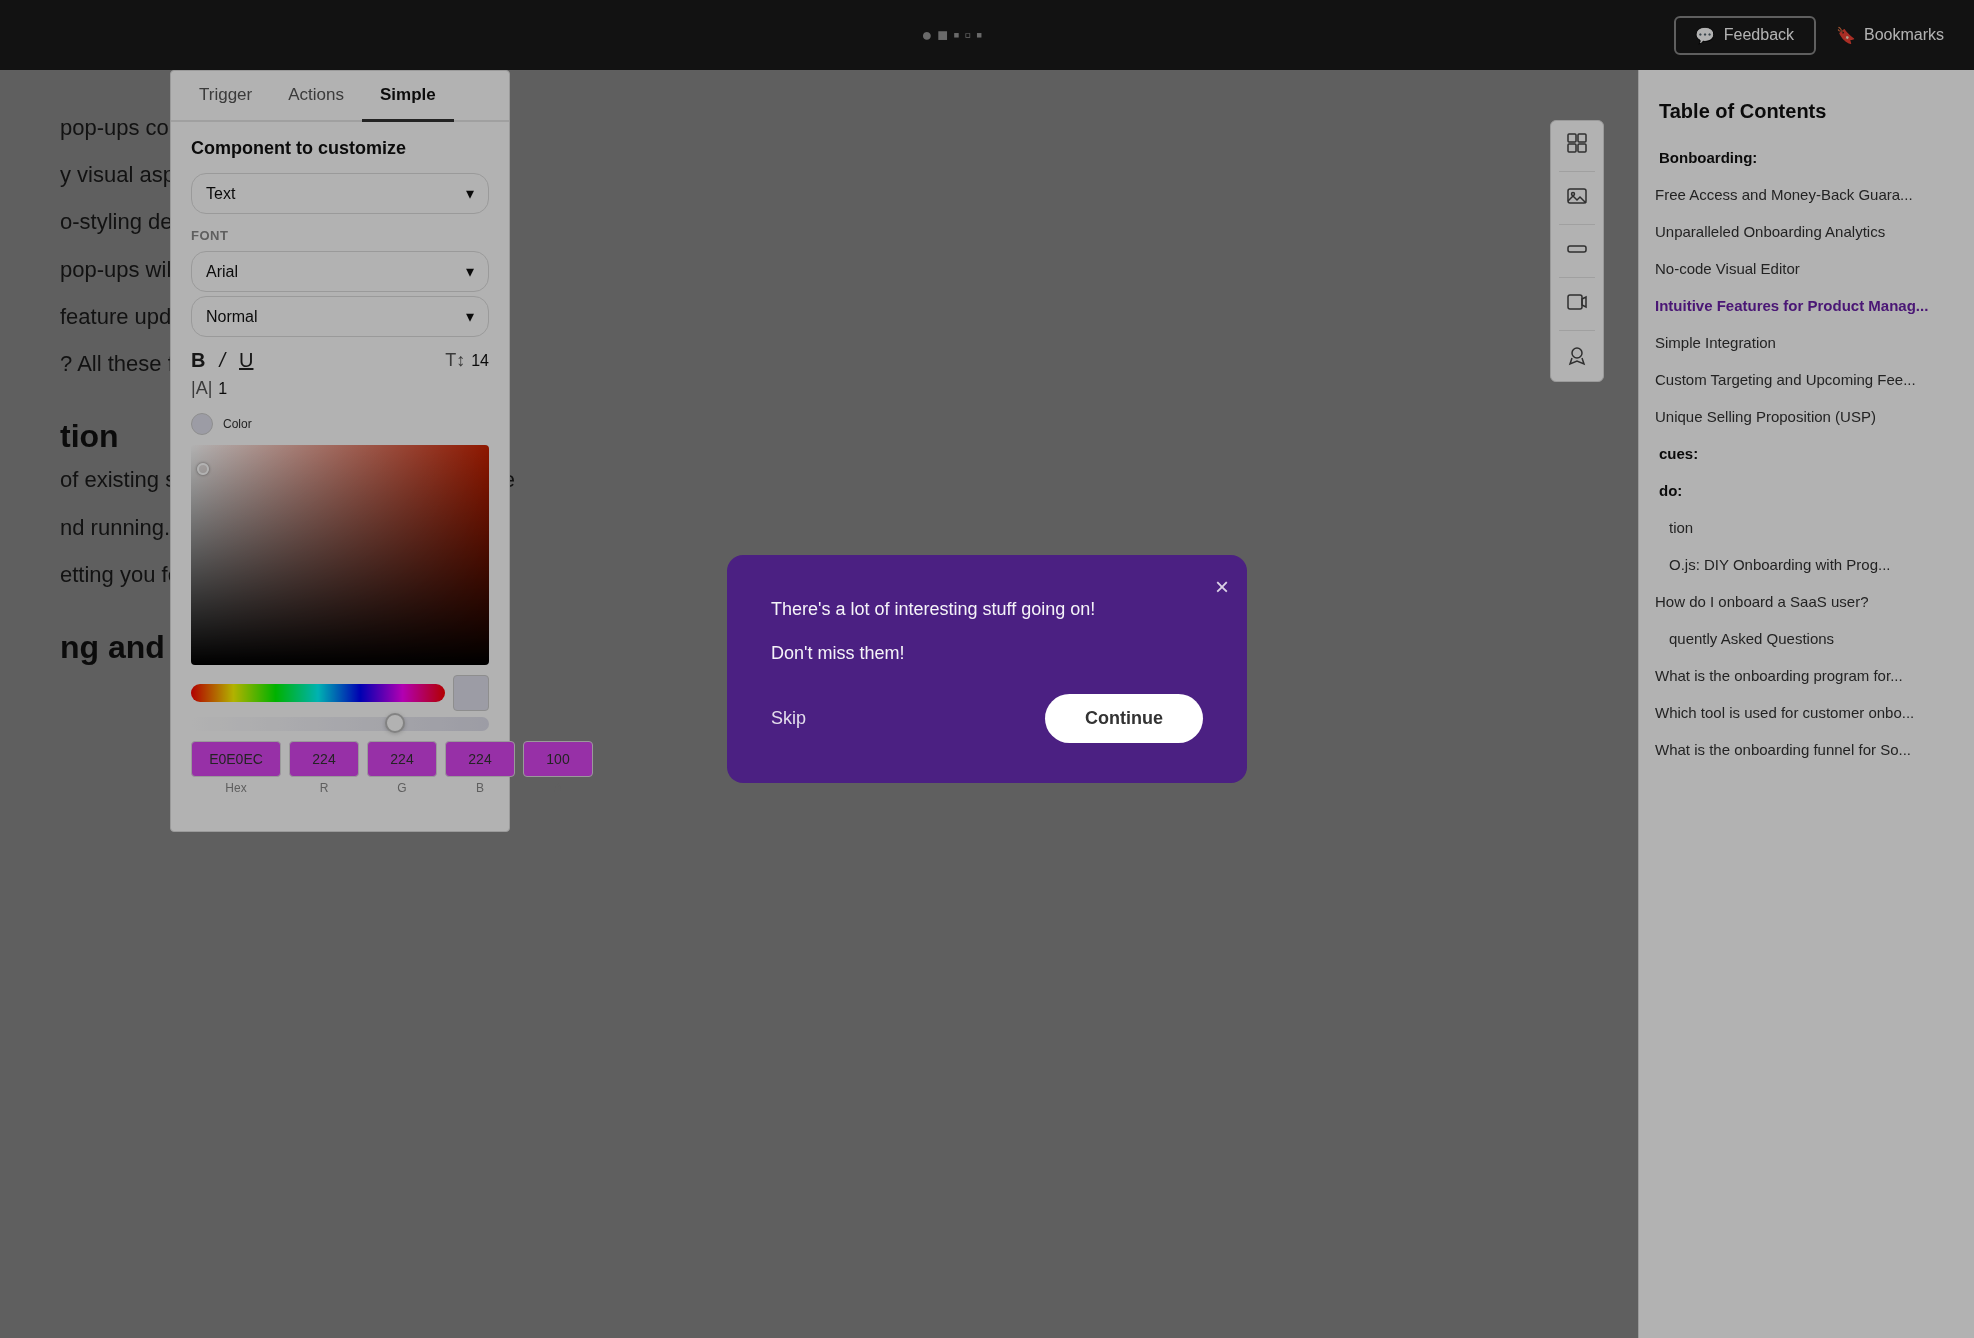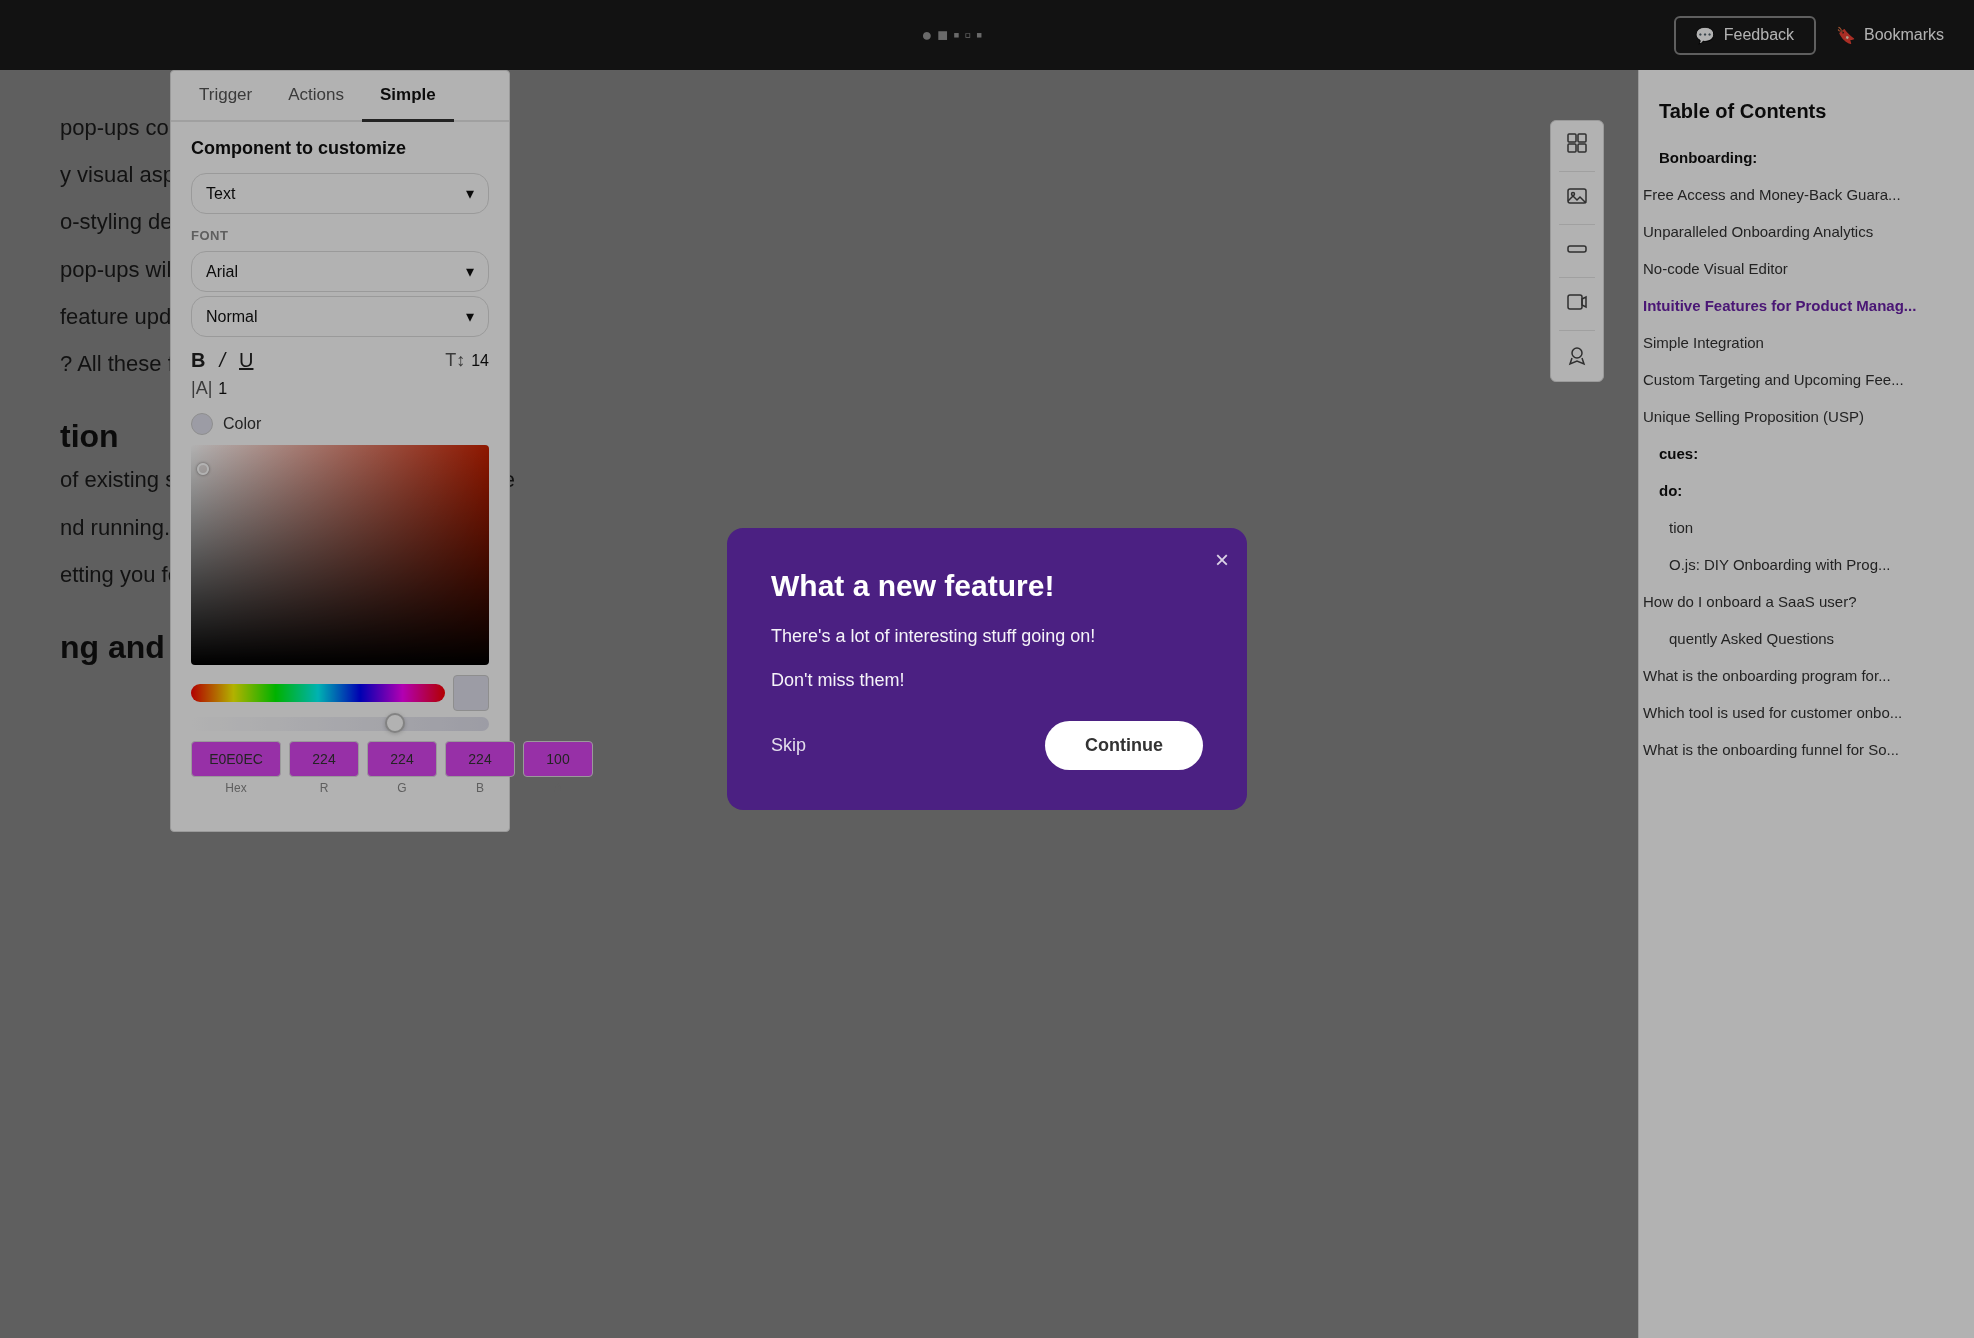--- a/index.html
+++ b/index.html
@@ -97,21 +97,21 @@
       overflow-y: auto;
       padding: 20px 0;
     }
     .toc-title {
       font-size: 20px;
       font-weight: bold;
       padding: 10px 20px 16px;
       color: #111;
     }
     .toc-item {
-      padding: 8px 4px;
+      padding: 8px 16px;
       font-size: 15px;
       color: #333;
       cursor: pointer;
       line-height: 1.4;
     }
     .toc-item.bold { font-weight: bold; color: #6b21a8; }
     .toc-item.section { font-weight: bold; color: #111; padding-left: 20px; }
 
     
     .style-panel {
@@ -246,21 +246,21 @@
       margin: 14px 0 10px;
     }
     .color-dot {
       width: 22px;
       height: 22px;
       border-radius: 50%;
       background: #e0e0ec;
       border: 1px solid #ccc;
     }
     .color-label-text {
-      font-size: 16px;
+      font-size: 12px;
       color: #333;
     }
 
     
     .color-picker-area {
       margin: 0 0 10px;
     }
     .color-gradient-box {
       width: 100%;
       height: 220px;
@@ -656,21 +656,20 @@
         <circle cx="11" cy="9" r="5"></circle>
         <path d="M6 14 L4 20 L11 17 L18 20 L16 14"></path>
       </svg>
     </span>
   </button>
 </div>
 
 <div class="modal-overlay">
   <div class="modal">
     <button class="modal-close">×</button>
-    <div class="modal-title">What a new feature!</div>
     <div class="modal-body">There's a lot of interesting stuff going on!</div>
     <div class="modal-subtitle">Don't miss them!</div>
     <div class="modal-actions">
       <button class="modal-skip">Skip</button>
       <button class="modal-continue">Continue</button>
     </div>
   </div>
 </div>
 
 </body></html>

